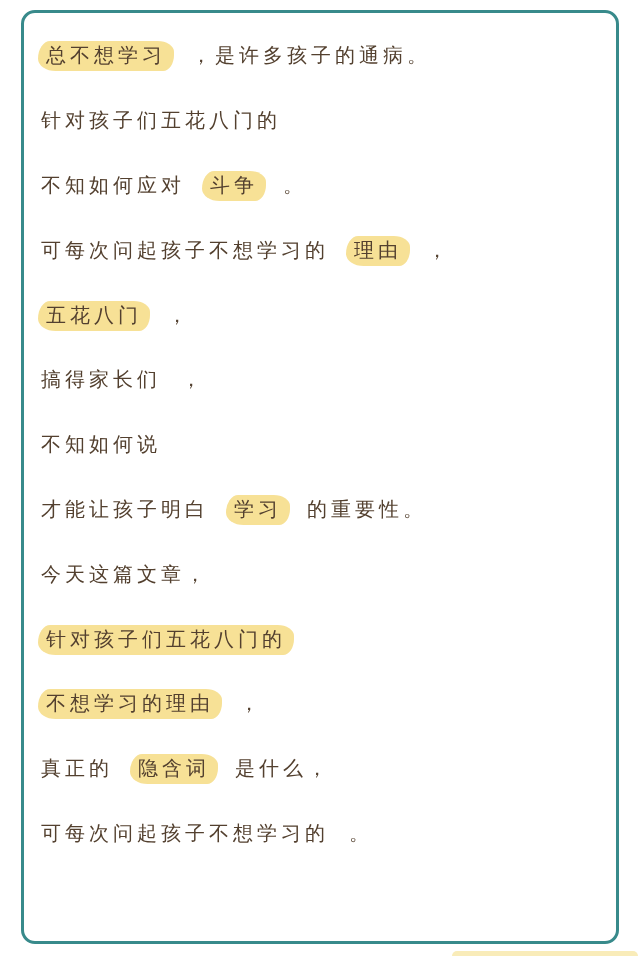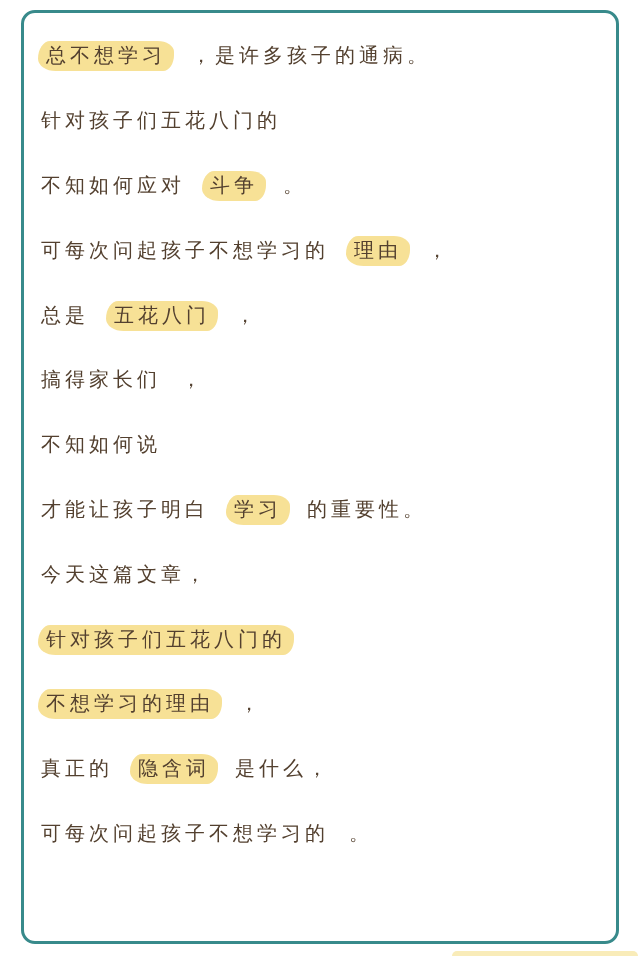--- a/index.html
+++ b/index.html
@@ -62,21 +62,20 @@
         <span class="plain">不知如何应对</span>
         <span class="hl">斗争</span>
         <span class="plain">。</span>
       </div>
       <div class="line">
         <span class="plain">可每次问起孩子不想学习的</span>
         <span class="hl">理由</span>
         <span class="plain">，</span>
       </div>
       <div class="line">
-        <span class="plain">总是</span>
         <span class="hl">五花八门</span>
         <span class="plain">，</span>
       </div>
       <div class="line">
         <span class="plain">搞得家长们</span>
         <span class="plain">，</span>
       </div>
       <div class="line">
         <span class="plain">不知如何说</span>
       </div>

